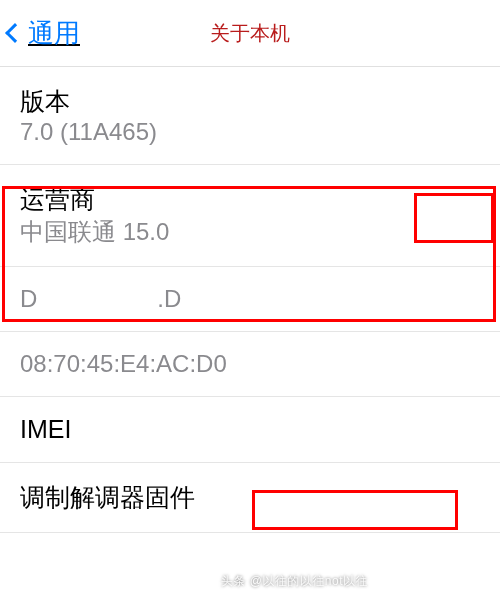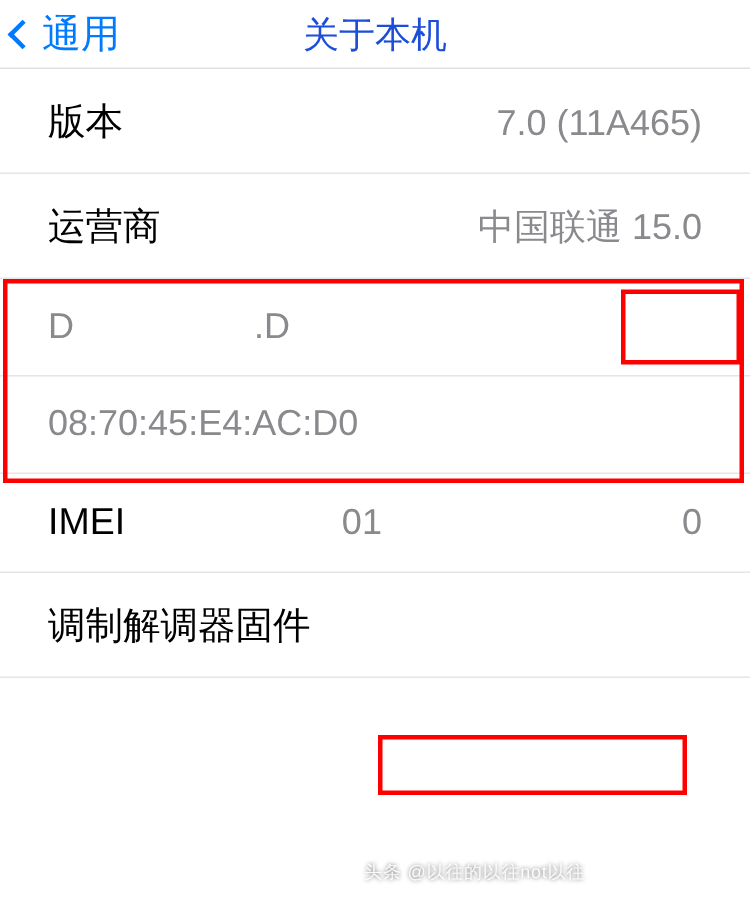--- a/index.html
+++ b/index.html
@@ -7,23 +7,24 @@
       font-family: -apple-system, "Helvetica Neue", sans-serif;
       background: #fff;
       width: 500px;
       height: 612px;
       overflow: hidden;
       position: relative;
     }
     .header {
       display: flex;
       align-items: center;
-      height: 46px;
+      height: 67px;
       border-bottom: 1px solid #e0e0e0;
       position: relative;
+      text-decoration: underline;
     }
     .back {
       display: flex;
       align-items: center;
       color: #007aff;
       font-size: 26px;
       padding-left: 8px;
       cursor: pointer;
     }
     .back-chevron {
@@ -32,49 +33,50 @@
       height: 14px;
       border-left: 3px solid #007aff;
       border-bottom: 3px solid #007aff;
       transform: rotate(45deg);
       margin-right: 6px;
     }
     .title {
       position: absolute;
       left: 50%;
       transform: translateX(-50%);
-      font-size: 24px;
+      font-size: 20px;
       font-weight: 500;
-      color: #1d4ed8;
+      color: #b91c1c;
     }
     .list { }
     .row {
       display: flex;
       justify-content: space-between;
-      align-items: flex-end;
-      padding: 18px 32px;
+      align-items: flex-start;
+      padding: 18px 20px;
       border-bottom: 1px solid #e5e5e5;
       font-size: 25px;
+      flex-direction: column;
     }
     .label { color: #000; }
     .value { color: #8a8a8e; font-size: 24px; }
     .hl-big {
       position: absolute;
       border: 3px solid #ff0000;
       pointer-events: none;
     }
     .hl-small {
       position: absolute;
       border: 3px solid #ff0000;
       pointer-events: none;
     }
     .watermark {
       position: absolute;
       bottom: 22px;
-      right: 110px;
+      right: 132px;
       font-size: 12px;
       color: rgba(255,255,255,0.9);
       text-shadow: 0 0 3px rgba(0,0,0,0.6);
       letter-spacing: 0.5px;
       margin-top: 15px;
     }
   </style>
 </head>
 <body>
 
@@ -96,21 +98,20 @@
     <span class="value">中国联通 15.0</span>
   </div>
   <div class="row">
     <span class="value" style="white-space:pre">D                  .D</span>
   </div>
   <div class="row">
     <span class="value">08:70:45:E4:AC:D0</span>
   </div>
   <div class="row">
     <span class="label">IMEI</span>
-    <span class="value" style="white-space:pre">01                              0</span>
   </div>
   <div class="row">
     <span class="label">调制解调器固件</span>
     <span class="value"></span>
   </div>
 </div>
 
 <div class="hl-big" style="left:2px; top:186px; width:494px; height:136px;"></div>
 <div class="hl-small" style="left:414px; top:193px; width:80px; height:50px;"></div>
 <div class="hl-small" style="left:252px; top:490px; width:206px; height:40px;"></div>

